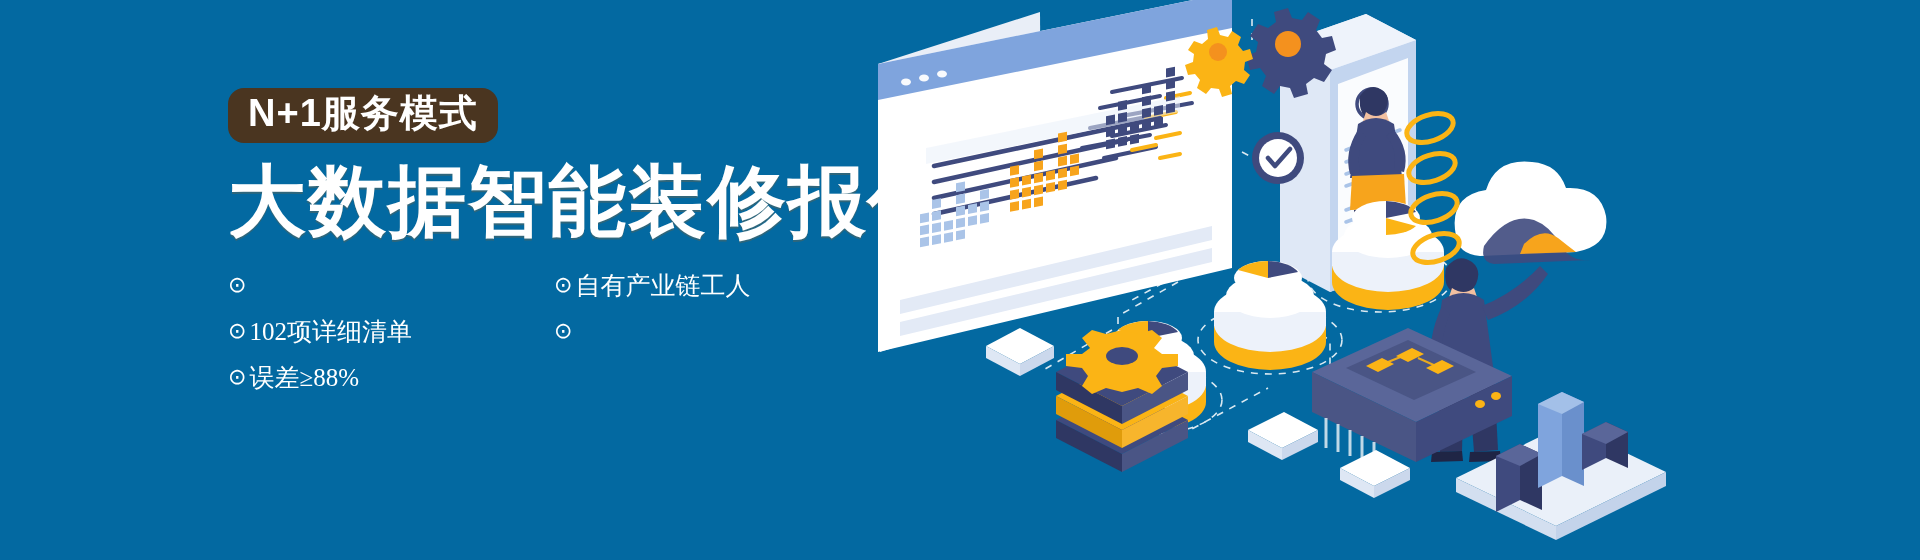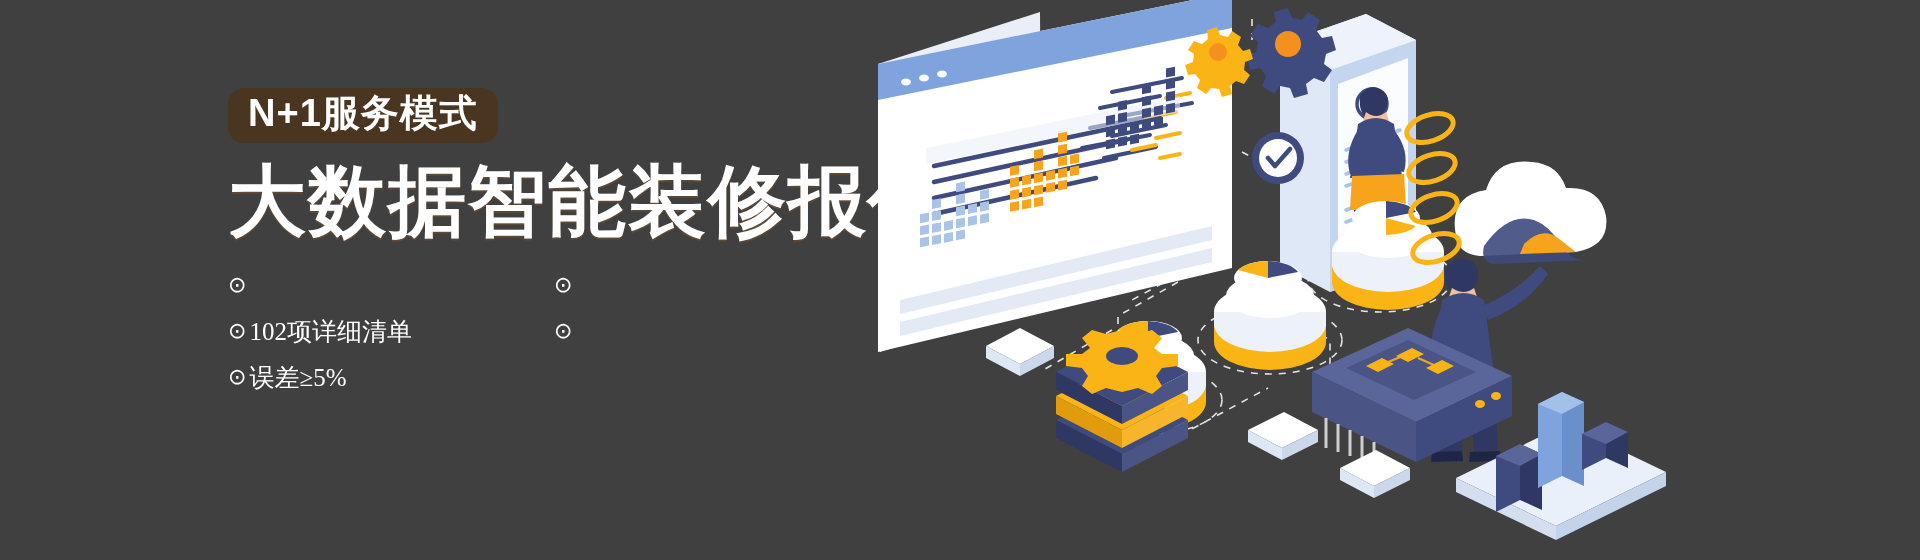--- a/index.html
+++ b/index.html
@@ -4,21 +4,21 @@
 <style>
   * { margin:0; padding:0; box-sizing:border-box; }
   html,body { width:1920px; height:560px; overflow:hidden; }
   body {
     font-family:"Liberation Sans", sans-serif;
     background:#f4911e;
   }
   .banner {
     position:relative;
     width:1920px; height:560px;
-    background:#404040;
+    background:#0369a1;
     overflow:hidden;
   }
   
   .copy {
     position:absolute;
     left:228px; top:88px;
     width:740px;
   }
   .badge {
     display:inline-block;
@@ -92,27 +92,28 @@
       <div class="bullet-col col-a">
         <div class="bullet">
           <span class="dot">⊙</span>
         </div>
         <div class="bullet">
           <span class="dot">⊙</span>
           <span>102项详细清单</span>
         </div>
         <div class="bullet">
           <span class="dot">⊙</span>
-          <span>误差≥5%</span>
+          <span>误差≥88%</span>
         </div>
       </div>
 
       <div class="bullet-col col-b">
         <div class="bullet">
           <span class="dot">⊙</span>
+          <span>自有产业链工人</span>
         </div>
         <div class="bullet">
           <span class="dot">⊙</span>
         </div>
       </div>
 
     </div>
   </div>
 
   <div class="art">

